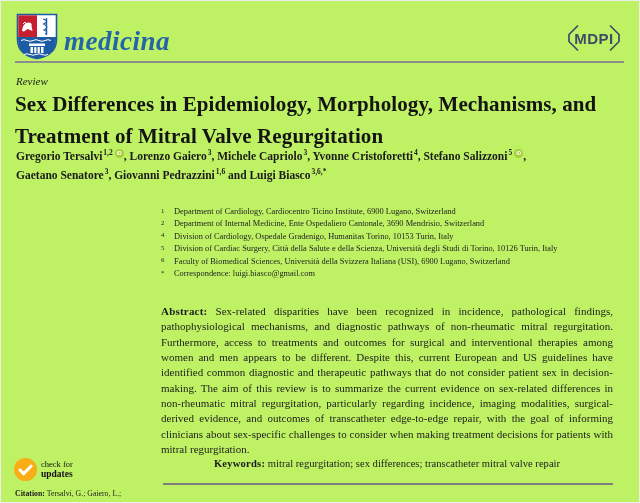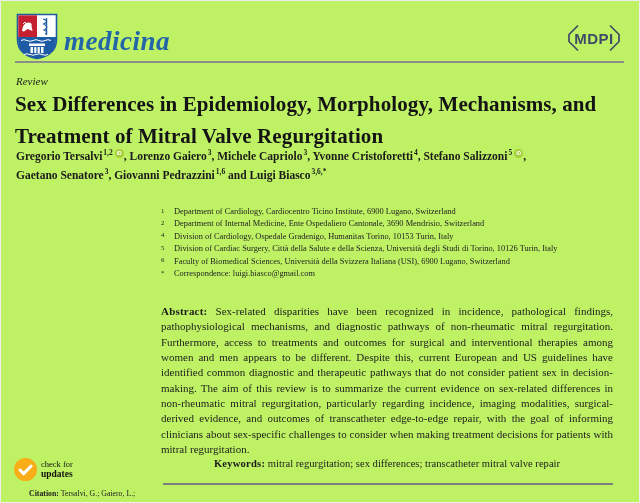--- a/index.html
+++ b/index.html
@@ -46,21 +46,21 @@
   }
   .abstract b, .keywords b { letter-spacing:0.2px; }
   .keywords { position:absolute; left:161px; top:458px; width:452px; font-size:10.6px; color:#1c1c1c;text-align:center; }
   .keywords-rule { position:absolute; left:163px; top:483px; width:450px; height:2px; background:#7d7d7d; }
 
   
   .update-badge { position:absolute; left:14px; top:458px; display:flex; align-items:center; cursor:pointer; }
   .badge-text { margin-left:4px; font-family:Liberation Serif, serif; font-size:8.5px; line-height:9.5px; color:#111; }
   .badge-text .b2 { font-weight:bold; font-size:9.5px; }
   .citation {
-    position:absolute; left:15px; top:489px; width:130px; font-size:7.8px; line-height:10px; color:#222;margin-left:14px;
+    position:absolute; left:15px; top:489px; width:130px; font-size:7.8px; line-height:10px; color:#222;
   }
 </style>
 </head>
 <body>
 
 <div class="page">
 
   <svg class="journal-logo" viewBox="0 0 42 47">
     <path d="M1.5,1.5 H40.5 V26 C40.5,38 32,43.5 21,45.5 C10,43.5 1.5,38 1.5,26 Z" fill="#ffffff" stroke="#1d5ba4" stroke-width="1.6"></path>
     <path d="M2.3,2.3 H21 V24 H2.3 Z" fill="#c51f30"></path>

